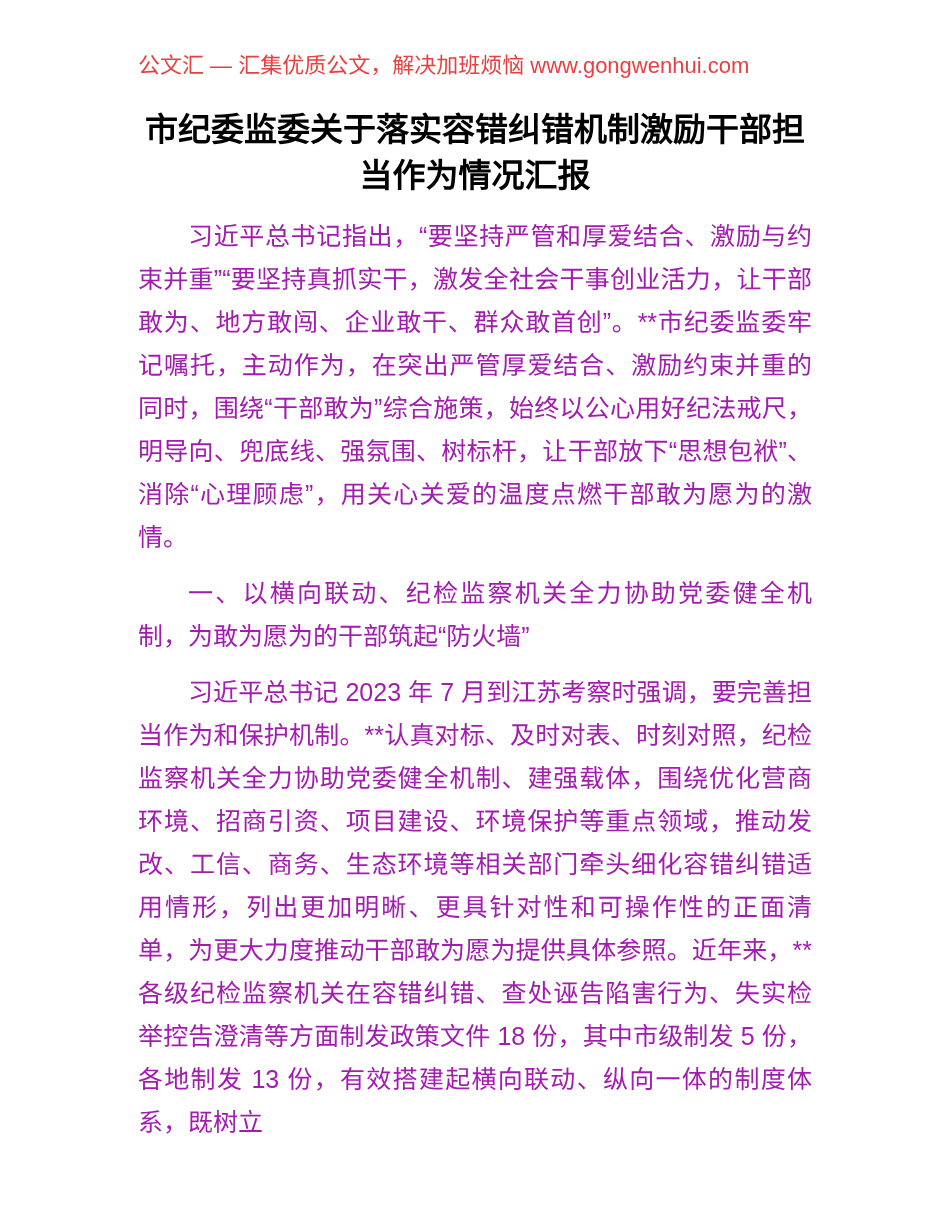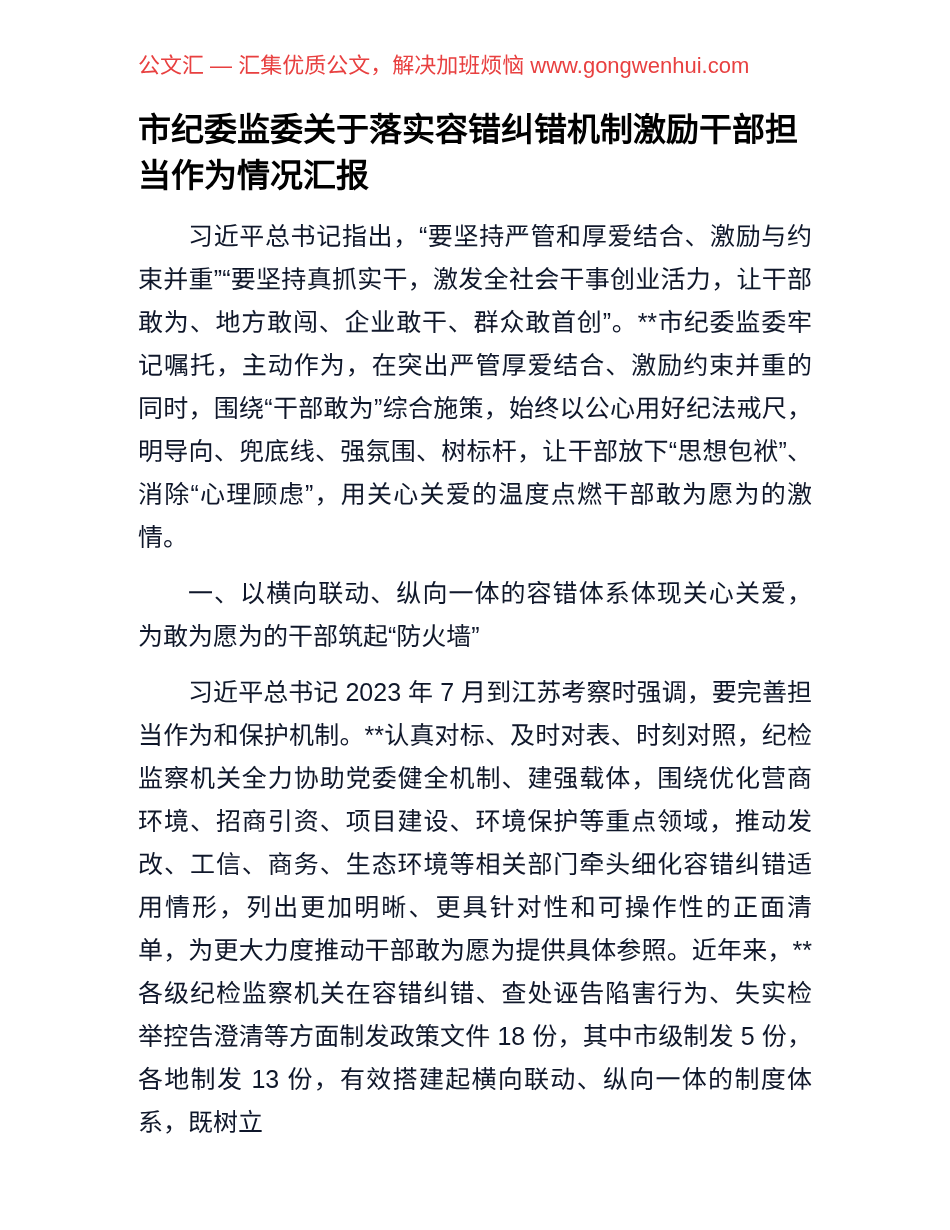--- a/index.html
+++ b/index.html
@@ -23,43 +23,44 @@
     font-size: 22px;
     line-height: 32px;
     color: #e84040;
     white-space: nowrap;
   }
   .doc-title {
     margin-top: 25px;
     font-size: 33px;
     line-height: 46px;
     font-weight: bold;
+    text-align: center;
     color: #000000;
   }
   .content { margin-top: 16px; }
   .content p {
     font-size: 25px;
     line-height: 43px;
     text-align: justify;
     text-indent: 2em;
     margin: 0 0 13px 0;
-    color: #0f172a;
+    color: #a21caf;
     word-break: break-all;
   }
 </style>
 </head>
 <body>
 
 <div class="page">
 
   <div class="watermark">公文汇 — 汇集优质公文，解决加班烦恼 www.gongwenhui.com</div>
 
   <h1 class="doc-title">市纪委监委关于落实容错纠错机制激励干部担当作为情况汇报</h1>
 
   <div class="content">
     <p>习近平总书记指出，“要坚持严管和厚爱结合、激励与约束并重”“要坚持真抓实干，激发全社会干事创业活力，让干部敢为、地方敢闯、企业敢干、群众敢首创”。**市纪委监委牢记嘱托，主动作为，在突出严管厚爱结合、激励约束并重的同时，围绕“干部敢为”综合施策，始终以公心用好纪法戒尺，明导向、兜底线、强氛围、树标杆，让干部放下“思想包袱”、消除“心理顾虑”，用关心关爱的温度点燃干部敢为愿为的激情。</p>
 
-    <p>一、以横向联动、纵向一体的容错体系体现关心关爱，为敢为愿为的干部筑起“防火墙”</p>
+    <p>一、以横向联动、纪检监察机关全力协助党委健全机制，为敢为愿为的干部筑起“防火墙”</p>
 
     <p>习近平总书记 2023 年 7 月到江苏考察时强调，要完善担当作为和保护机制。**认真对标、及时对表、时刻对照，纪检监察机关全力协助党委健全机制、建强载体，围绕优化营商环境、招商引资、项目建设、环境保护等重点领域，推动发改、工信、商务、生态环境等相关部门牵头细化容错纠错适用情形，列出更加明晰、更具针对性和可操作性的正面清单，为更大力度推动干部敢为愿为提供具体参照。近年来，**各级纪检监察机关在容错纠错、查处诬告陷害行为、失实检举控告澄清等方面制发政策文件 18 份，其中市级制发 5 份，各地制发 13 份，有效搭建起横向联动、纵向一体的制度体系，既树立</p>
   </div>
 
 </div>
 
 </body></html>

